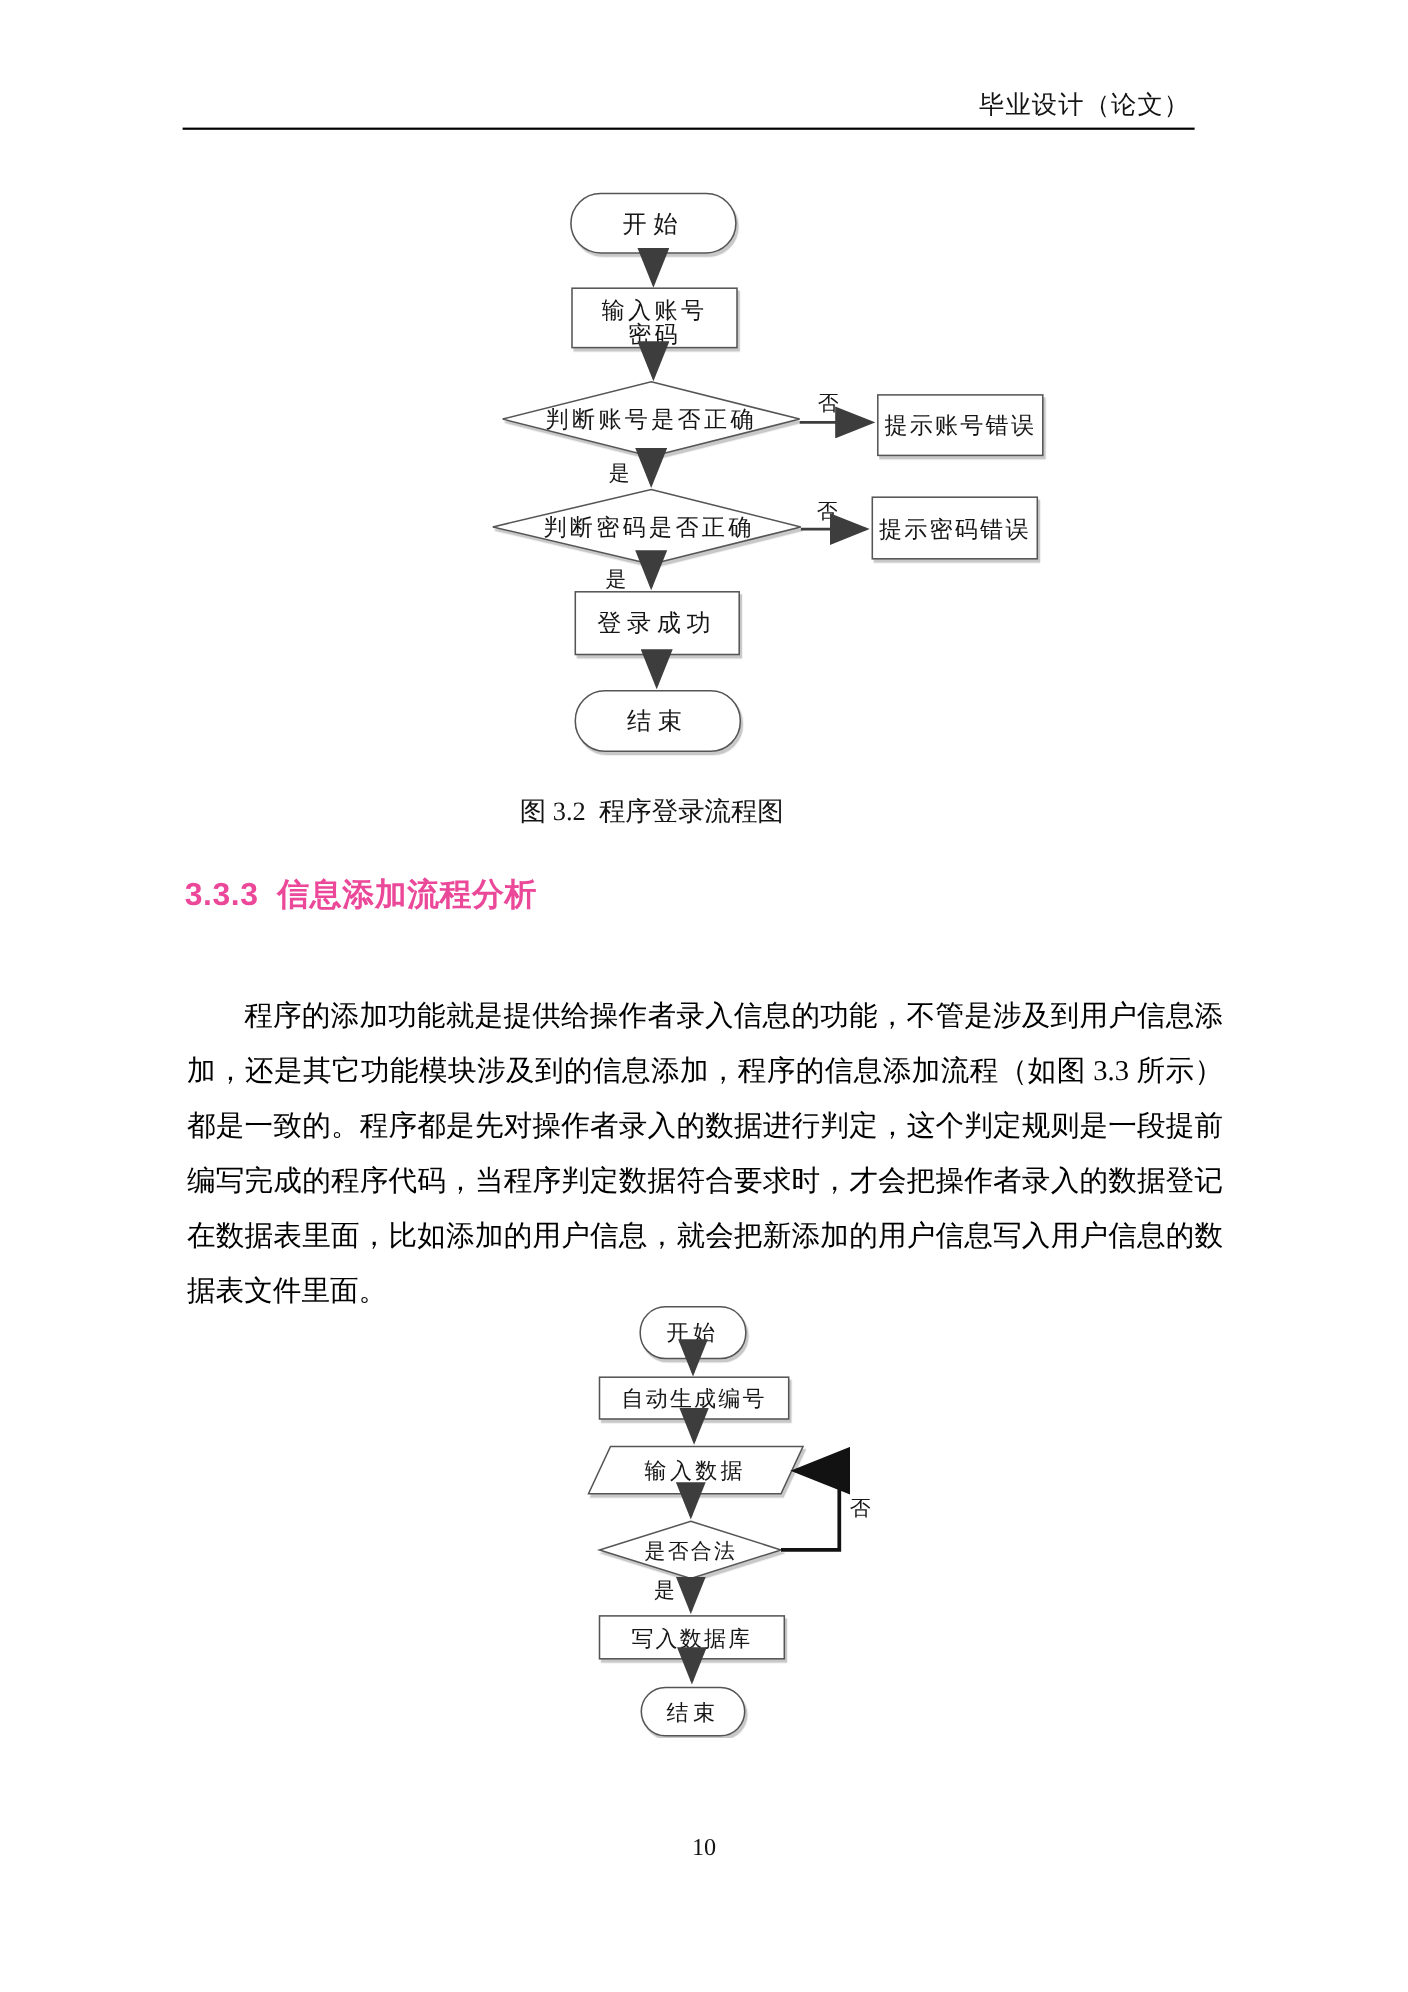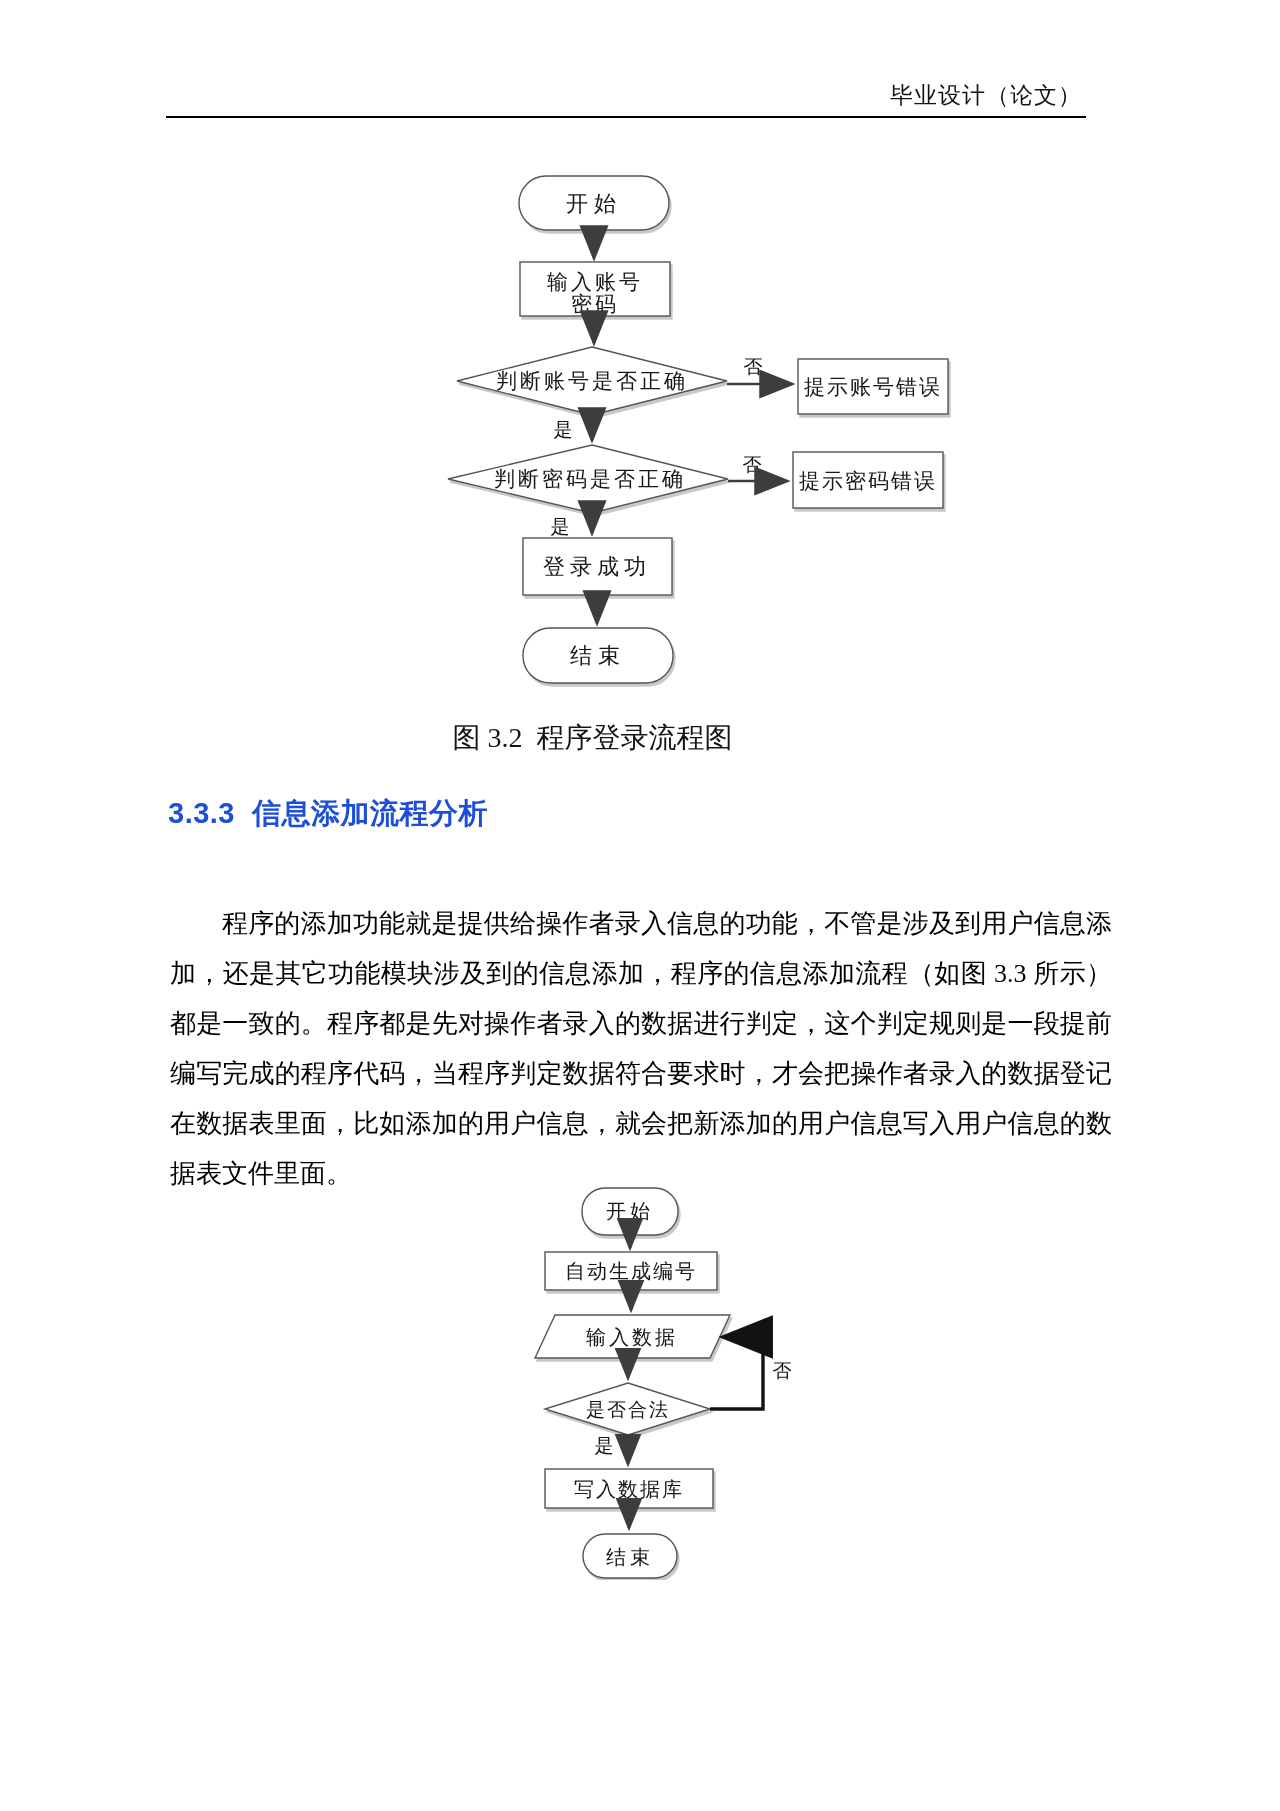--- a/index.html
+++ b/index.html
@@ -25,29 +25,29 @@
     font-family:"Liberation Serif","DejaVu Serif",serif;
     fill:#161616;
   }
   .shape{
     fill:#ffffff;stroke:#555555;stroke-width:1.4;
     filter:drop-shadow(2.5px 3px 0px #c8c8c8);
   }
   .flow-arrow{stroke:#3d3d3d;stroke-width:2.6;fill:none;}
   .loop-line{stroke:#121212;stroke-width:3.4;fill:none;}
   .fig-caption{
-    position:absolute;font-size:28px;color:#141414;
+    position:absolute;font-size:24px;color:#141414;
     text-align:center;white-space:pre;line-height:32px;
   }
   .caption-1{left:170px;top:722px;width:845px;}
   .caption-2{left:170px;top:1618px;width:865px;}
   .section-heading{
     position:absolute;left:168px;top:794px;
     font-family:"Liberation Sans","DejaVu Sans",sans-serif;
-    font-weight:bold;font-size:29px;color:#1d4ed8;
+    font-weight:bold;font-size:29px;color:#ec4899;
     white-space:pre;letter-spacing:0.5px;
   }
   .body-paragraph{
     position:absolute;left:170px;top:873px;width:942px;
     font-size:26px;line-height:50px;
     text-align:justify;text-indent:2em;
     color:#000000;
   }
   .page-number{
     position:absolute;left:0;top:1666px;width:1280px;
@@ -156,14 +156,15 @@
     <rect class="shape" x="545" y="1469" width="168" height="39"></rect>
     <text x="629" y="1496" font-size="20" letter-spacing="2" text-anchor="middle">写入数据库</text>
 
     <line class="flow-arrow" x1="629" y1="1508" x2="629" y2="1528" marker-end="url(#ah2)"></line>
 
     <rect class="shape" x="583" y="1534" width="94" height="44" rx="22" ry="22"></rect>
     <text x="630" y="1564" font-size="20" letter-spacing="4" text-anchor="middle">结束</text>
   </svg>
 
 
+  <div class="page-number">10</div>
 
 </div>
 
 </body></html>

